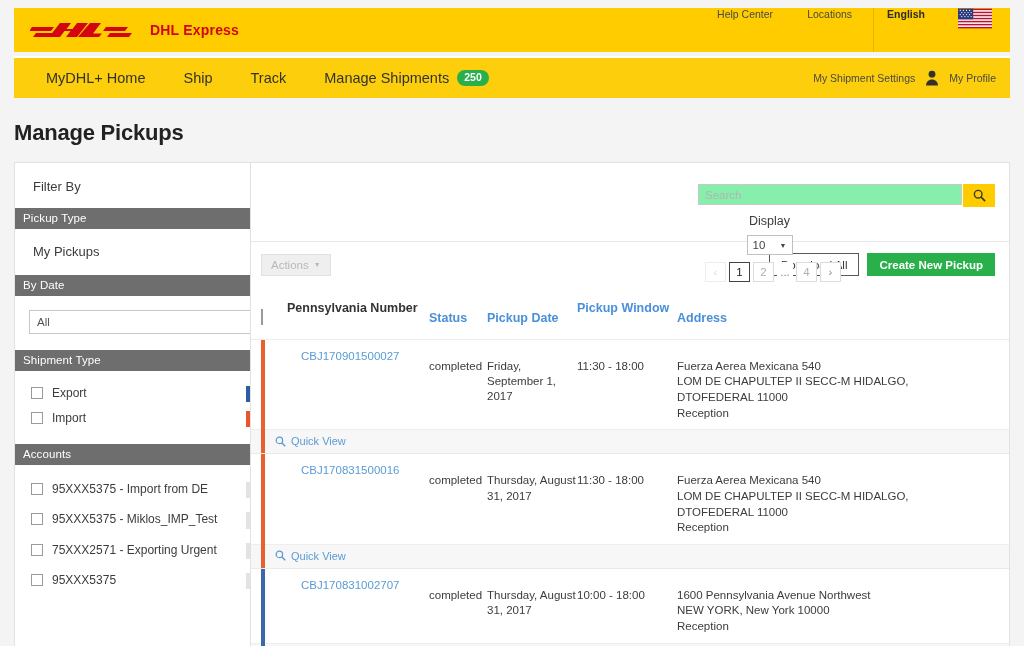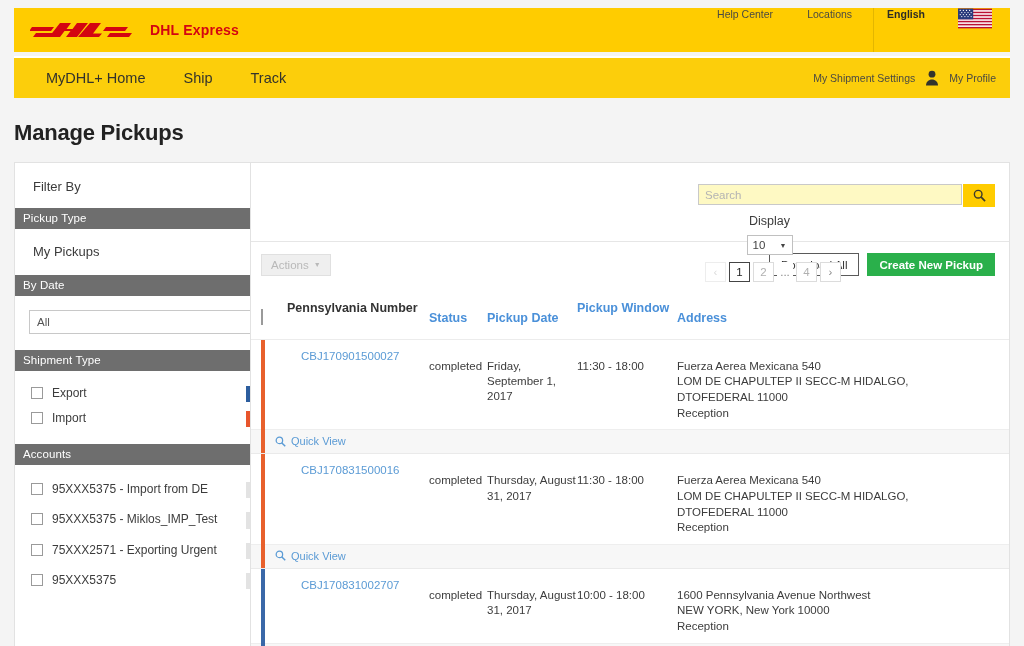--- a/index.html
+++ b/index.html
@@ -109,21 +109,21 @@
     overflow: hidden;
   }
   .toolbar-top {
     position: relative; height: 78px;
     display: flex; justify-content: flex-end; align-items: flex-start;
     padding: 21px 14px 0 0;
   }
   .search-block { display: flex; flex-direction: column; align-items: flex-start; }
   .search-row { display: flex; align-items: stretch; }
   .search-input {
-    width: 264px; height: 21px; border: 1px solid #c9c9c9; background: #fef9c3;
+    width: 264px; height: 21px; border: 1px solid #c9c9c9; background: #86efac;
     font-size: 11.5px; color: #555; padding: 0 6px; font-family: inherit;
   }
   .search-input::placeholder { color: #b4b4b4; }
   .search-btn {
     width: 32px; height: 23px; background: #ffcc00; border: none;
     display: flex; align-items: center; justify-content: center; cursor: pointer;
     margin-left: 1px;
   }
   .mag { width: 13px; height: 13px; display: block; }
   .display-row { display: flex; align-items: center; gap: 7px; margin-top: 7px; flex-direction: column; }
@@ -259,20 +259,24 @@
     <div class="nav-items">
       <a class="nav-item" href="#">
         <span>MyDHL+ Home</span>
       </a>
       <a class="nav-item" href="#">
         <span>Ship</span>
       </a>
       <a class="nav-item" href="#">
         <span>Track</span>
       </a>
+      <a class="nav-item" href="#">
+        <span>Manage Shipments</span>
+        <span class="badge-green">250</span>
+      </a>
     </div>
     <div class="nav-right">
       <a class="nav-sm" href="#" style="text-decoration:none">My Shipment Settings</a>
       <svg class="person-icon" viewBox="0 0 14 16">
         <circle cx="7" cy="4.2" r="3.4" fill="#33332c"></circle>
         <path d="M1 15.5c0-3.6 2.7-6 6-6s6 2.4 6 6z" fill="#33332c"></path>
       </svg>
       <a class="nav-sm" href="#" style="text-decoration:none">My Profile</a>
     </div>
   </div>

